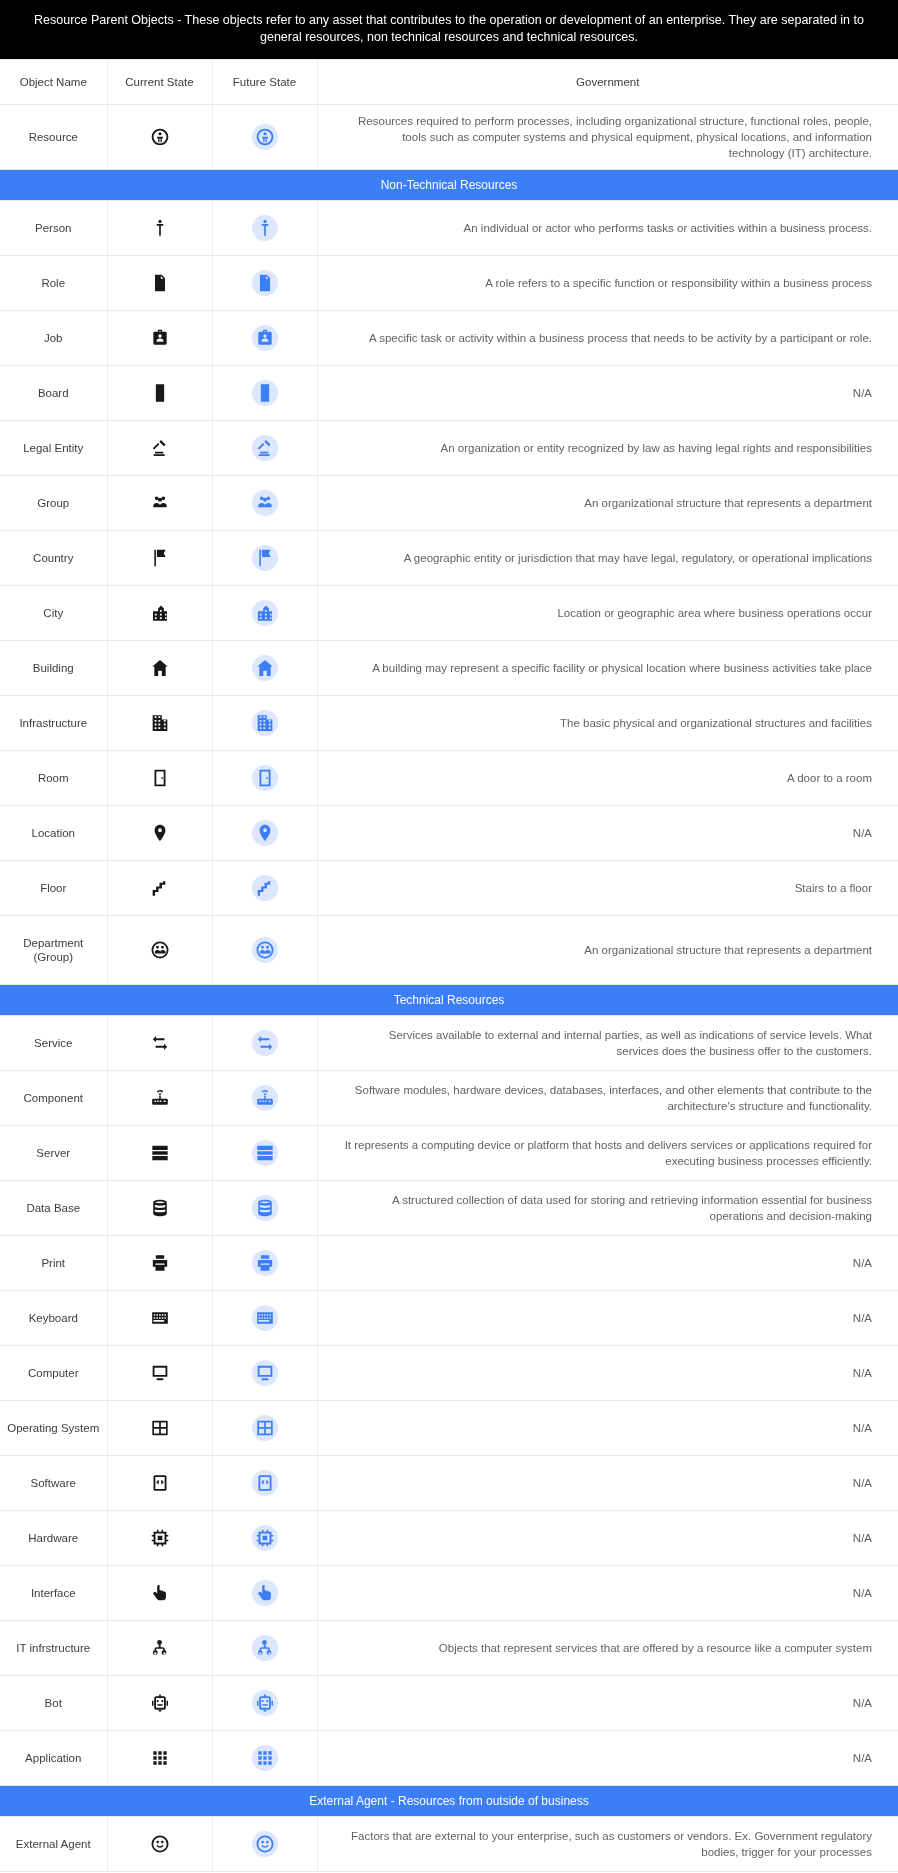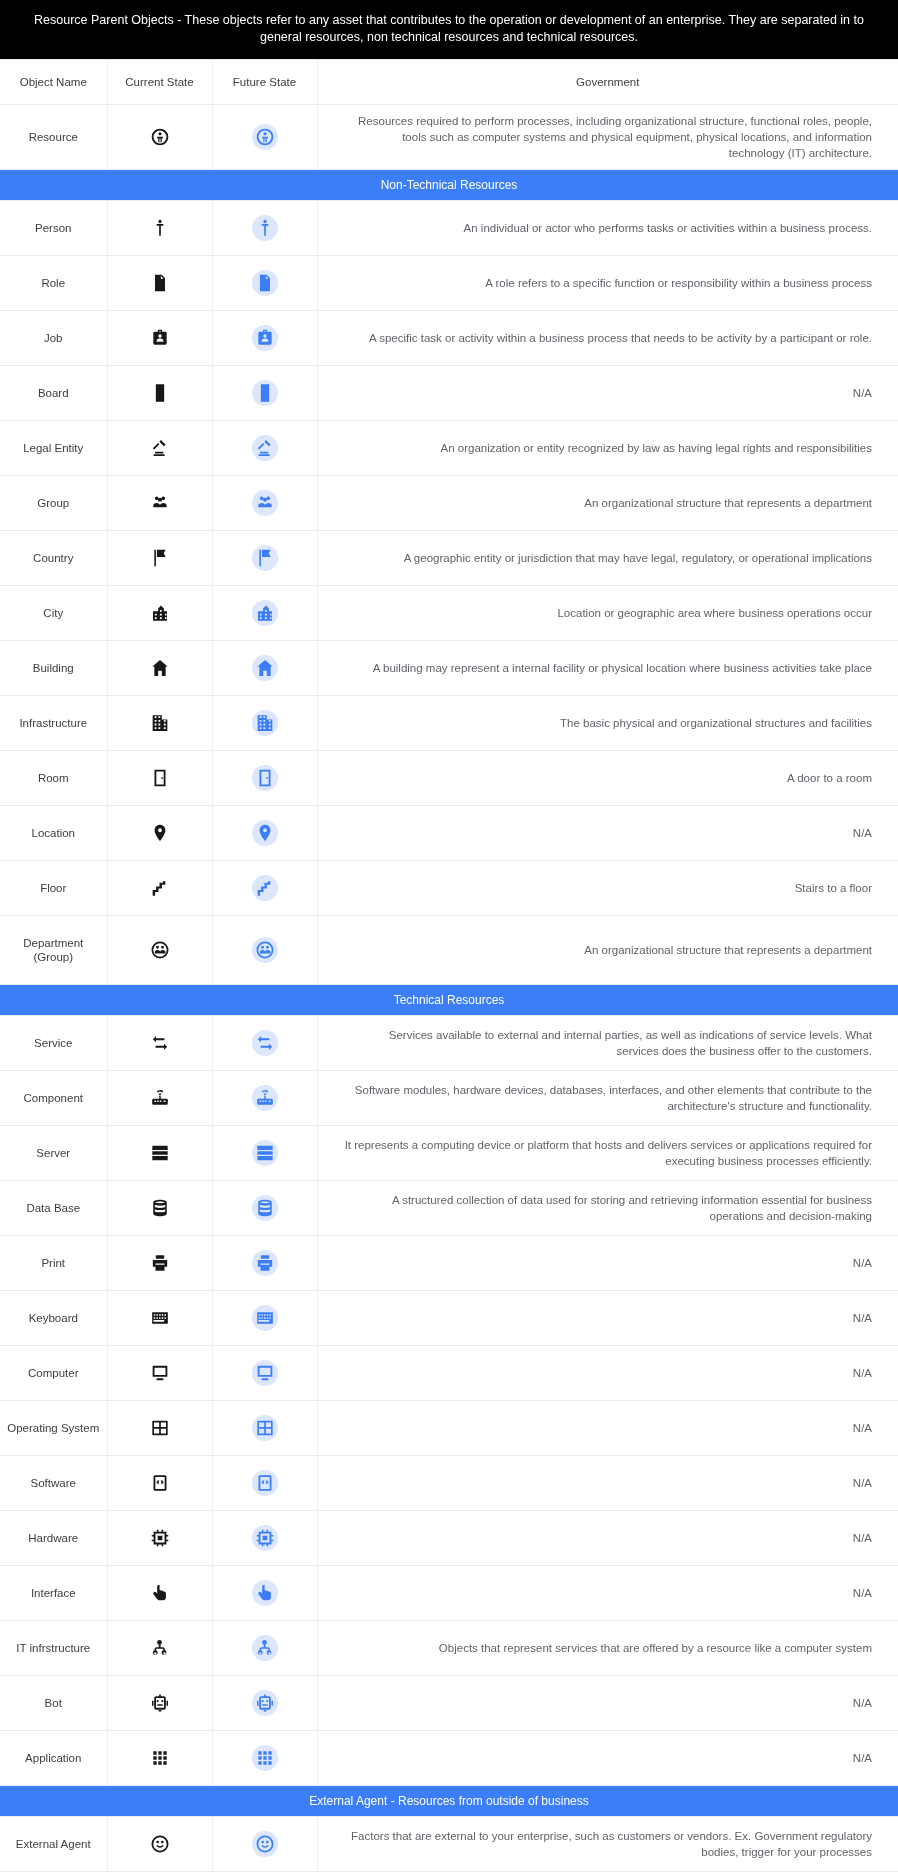--- a/index.html
+++ b/index.html
@@ -263,21 +263,21 @@
           <td class="icon-cell"><span class="ico cur">
               <svg width="20" height="20" viewBox="0 0 24 24">
                 <path d="M12 2.4L2.8 10.2h2.4v11.4h4.6v-6.4h4.4v6.4h4.6V10.2h2.4z"></path>
               </svg>
             </span></td>
           <td class="icon-cell"><span class="ico fut">
               <svg width="20" height="20" viewBox="0 0 24 24">
                 <path d="M12 2.4L2.8 10.2h2.4v11.4h4.6v-6.4h4.4v6.4h4.6V10.2h2.4z"></path>
               </svg>
             </span></td>
-          <td class="desc">A building may represent a internal facility or physical location where business activities take place</td>
+          <td class="desc">A building may represent a specific facility or physical location where business activities take place</td>
         </tr>
         <tr>
           <td class="name">Infrastructure</td>
           <td class="icon-cell"><span class="ico cur">
               <svg width="20" height="20" viewBox="0 0 24 24">
                 <path d="M3.2 21.6V2.6h11v5.1h6.6v13.9zM5.6 19.3h2.2v-2.2H5.6zm0-4.4h2.2v-2.2H5.6zm0-4.4h2.2V8.3H5.6zm0-4.4h2.2V3.9H5.6zm4.5 13.2h2.2v-2.2h-2.2zm0-4.4h2.2v-2.2h-2.2zm0-4.4h2.2V8.3h-2.2zm0-4.4h2.2V3.9h-2.2zm6.5 13.2h2.2v-2.2h-2.2zm0-4.4h2.2v-2.2h-2.2zm0-4.4h2.2v-2.2h-2.2z"></path>
               </svg>
             </span></td>
           <td class="icon-cell"><span class="ico fut">
               <svg width="20" height="20" viewBox="0 0 24 24">

